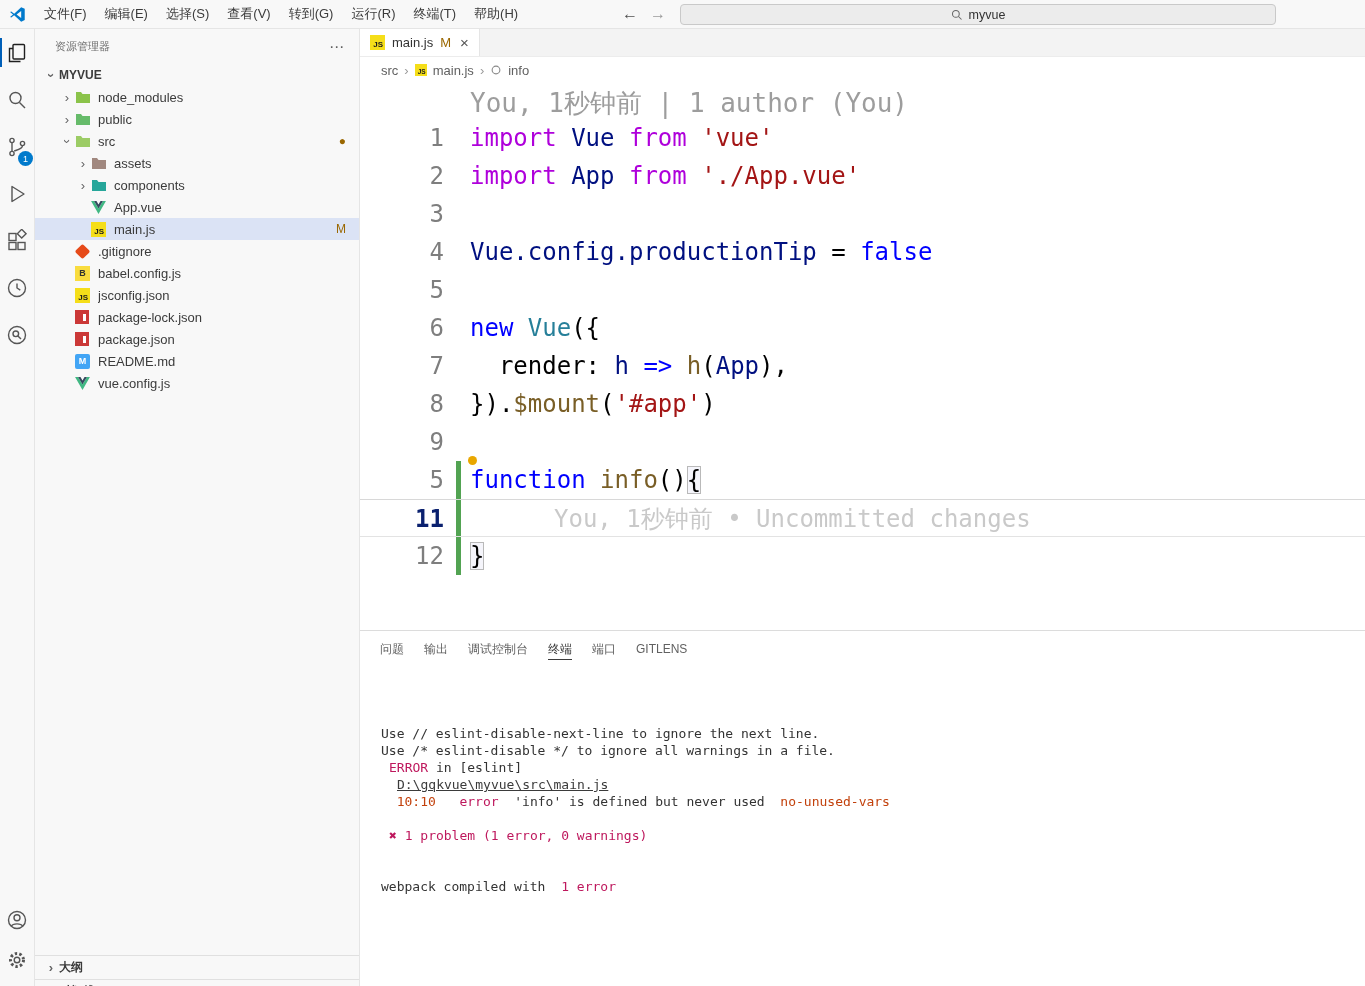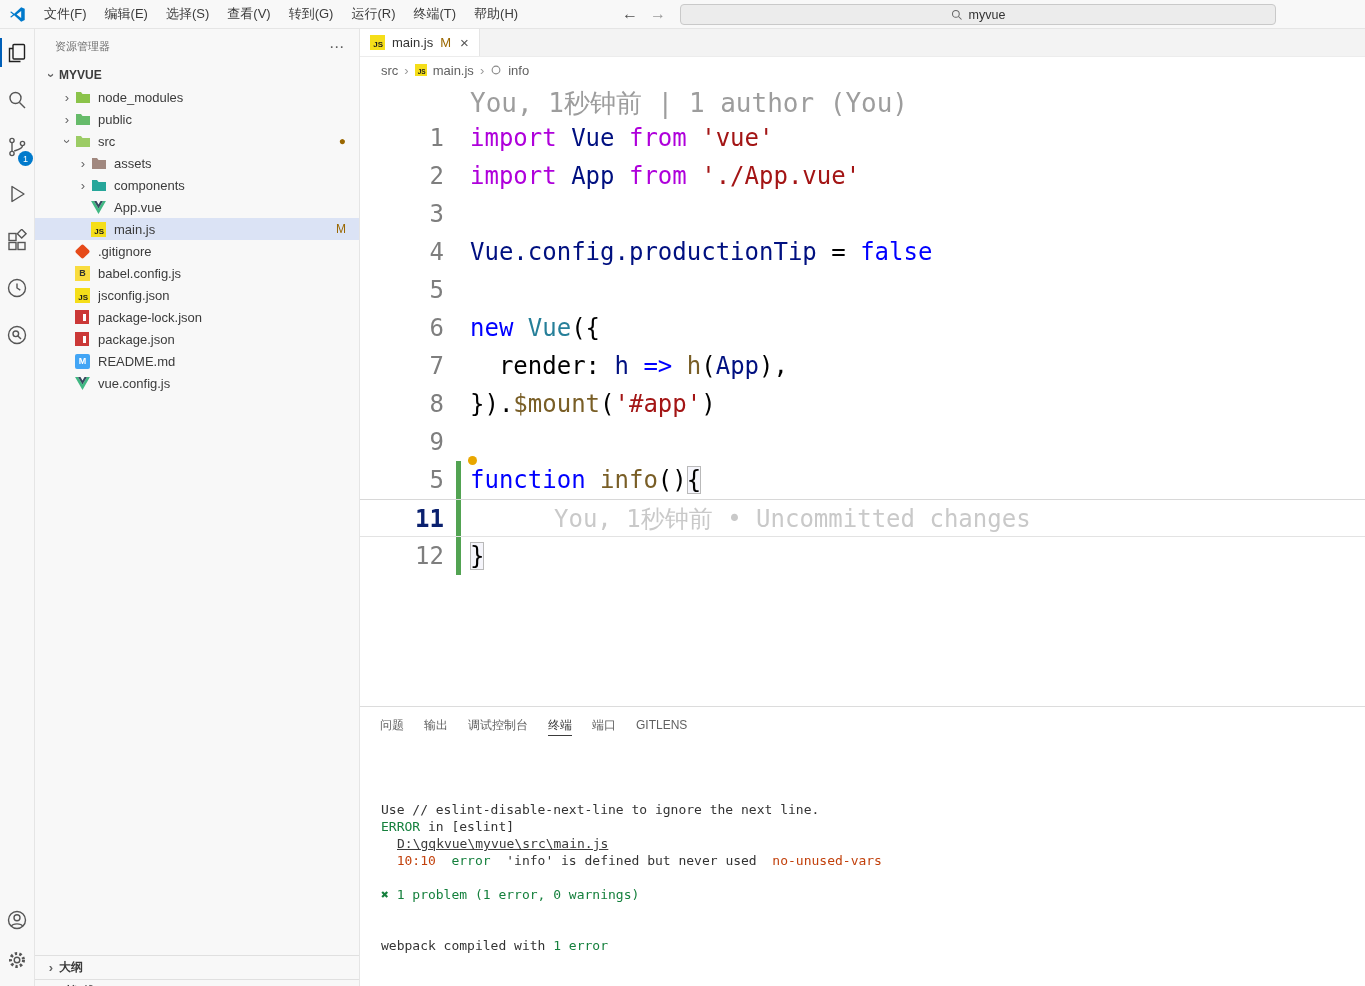--- a/index.html
+++ b/index.html
@@ -85,28 +85,28 @@
   .ln { position:absolute; left:0; top:0; width:84px; text-align:right; color:#7e7e7e; font-size:24px; }
   .ln.active { color:#0b216f; font-weight:600; }
   .changebar { position:absolute; left:96px; top:0; width:5px; height:100%; background:#52a352; }
   .quickdot { position:absolute; left:108px; top:-5px; width:9px; height:9px; border-radius:50%; background:#e9a700; }
   .blame { color:#c9c9c9; margin-left:84px; font-size:24px; }
   .tk-kp { color:#af00db; } .tk-kb { color:#0000ff; } .tk-st { color:#a31515; }
   .tk-vr { color:#001080; } .tk-cl { color:#267f99; } .tk-fn { color:#795e26; }
   .tk-df { color:#000000; } .tk-pr { color:#000000;text-align:right; }
   .tk-bk { color:#000; box-shadow: inset 0 0 0 1px #b9b9b9; background:rgba(130,130,200,0.08); }
   
-  .panel { height:280px; flex:none; border-top:1px solid #dcdcdc; display:flex; flex-direction:column; background:#fff; }
+  .panel { height:356px; flex:none; border-top:1px solid #dcdcdc; display:flex; flex-direction:column; background:#fff; }
   .panel-tabs { height:36px; flex:none; display:flex; align-items:stretch; padding-left:10px; }
   .ptab { padding:0 10px; font-size:12px; color:#616161; display:flex; align-items:center; position:relative; cursor:pointer; }
   .ptab.active { color:#3b3b3b; }
   .ptab.active::after { content:""; position:absolute; left:10px; right:10px; bottom:7px; height:1px; background:#3b3b3b; }
   .terminal { flex:1; padding:58px 0 0 21px; font-family:"DejaVu Sans Mono",monospace; font-size:13px; line-height:17px; color:#333; overflow:hidden; }
   .tline { height:17px; white-space:pre; }
-  .tm-t { color:#333; } .tm-r { color:#15803d; } .tm-g { color:#c2410c; }
+  .tm-t { color:#333; } .tm-r { color:#be185d;margin-left:8px; } .tm-g { color:#c2410c; }
   .tm-lk { color:#3b3b3b; text-decoration:underline; cursor:pointer;margin-left:16px; }
   svg.oi { display:block; }
 </style>
 </head>
 <body>
 
 <div class="titlebar">
   <span class="logo">
     <svg width="17" height="17" viewBox="0 0 24 24">
         <path fill="#007acc" fill-rule="evenodd" d="M17.2 1.8 7.3 10.9 3.2 7.7 1.5 8.6l4.2 3.4-4.2 3.4 1.7.9 4.1-3.2 9.9 9.1 5-2.3v-16zM17.2 7v10L10.7 12z"></path>
@@ -378,20 +378,21 @@
       <div class="panel-tabs" id="panel-tabs">
           <div class="ptab">问题</div>
           <div class="ptab">输出</div>
           <div class="ptab">调试控制台</div>
           <div class="ptab active">终端</div>
           <div class="ptab">端口</div>
           <div class="ptab">GITLENS</div>
         </div>
       <div class="terminal" id="terminal-lines">
           <div class="tline"><span class="tm-t">Use // eslint-disable-next-line to ignore the next line.</span></div>
+          <div class="tline"><span class="tm-t">Use /* eslint-disable */ to ignore all warnings in a file.</span></div>
           <div class="tline"><span class="tm-r">ERROR</span><span class="tm-t"> in [eslint]</span></div>
           <div class="tline"><span class="tm-lk">D:\gqkvue\myvue\src\main.js</span></div>
           <div class="tline"><span class="tm-g">  10:10  </span><span class="tm-r">error</span><span class="tm-t">  'info' is defined but never used  </span><span class="tm-g">no-unused-vars</span></div>
           <div class="tline"></div>
           <div class="tline"><span class="tm-r">✖ 1 problem (1 error, 0 warnings)</span></div>
           <div class="tline"></div>
           <div class="tline"></div>
           <div class="tline"><span class="tm-t">webpack compiled with </span><span class="tm-r">1 error</span></div>
         </div>
     </div>

